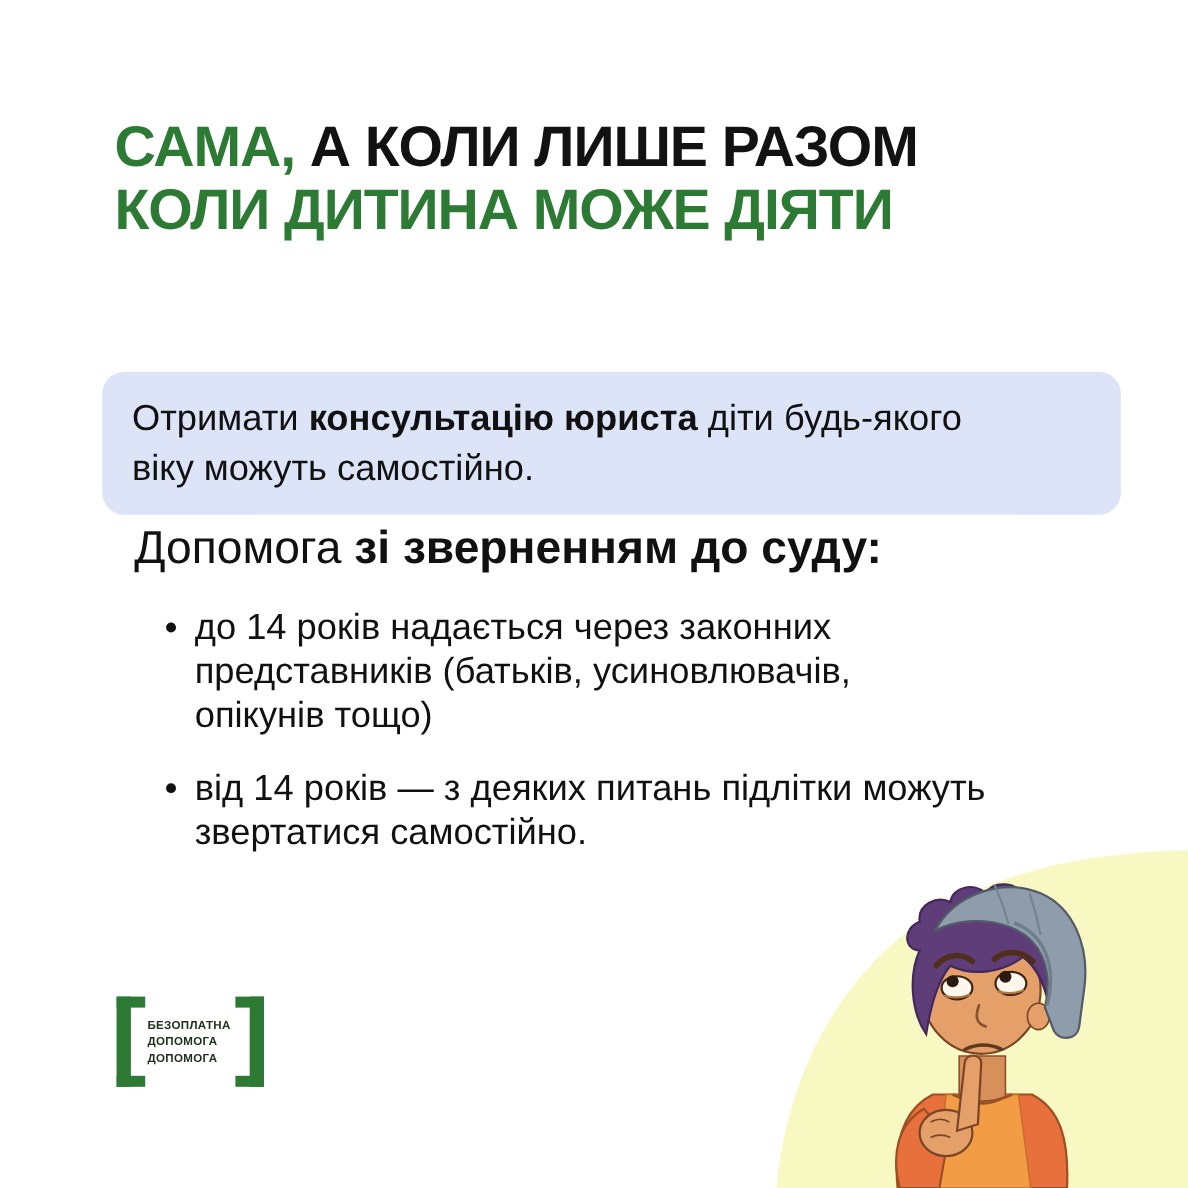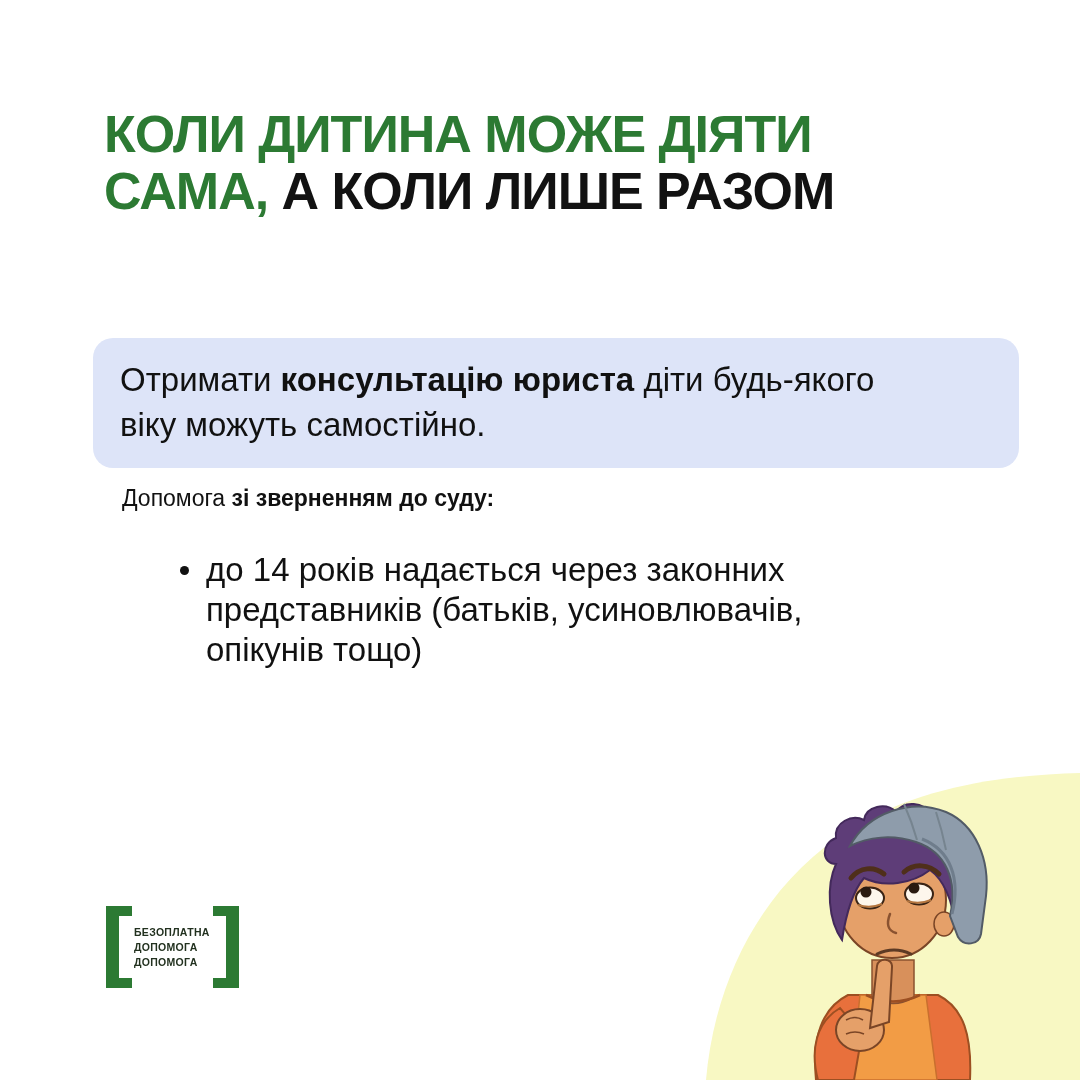--- a/index.html
+++ b/index.html
@@ -25,38 +25,38 @@
     position:absolute;left:93px;top:338px;width:926px;box-sizing:border-box;
     background:var(--info-box-bg,#DDE4F8);
     border-radius:20px;
     padding:19px 109px 21px 27px;
     font-size:33px;line-height:45px;color:#111;
   }
   .info-box b{font-weight:bold;}
   
   .section-heading{
     position:absolute;left:122px;top:478px;width:880px;
-    font-size:23px;line-height:40px;color:#111;white-space:nowrap;
+    font-size:42px;line-height:40px;color:#111;white-space:nowrap;
   }
   .section-heading b{font-weight:bold;}
   
   .bullets{position:absolute;left:177px;top:550px;}
   .bullet-item{
     position:relative;
     font-size:33px;line-height:40px;color:#111;
     margin-bottom:26px;
   }
   .bullet-item .dot{
     position:absolute;left:-26px;top:16px;
     width:9px;height:9px;border-radius:50%;background:#111;
   }
-  .bullet-item.b1{width:680px;margin-left:29px;}
+  .bullet-item.b1{width:680px;}
   .bullet-item.b2{width:800px;}
   
-  .logo{position:absolute;left:106px;top:906px;width:89px;height:82px;padding-left:44px;}
+  .logo{position:absolute;left:106px;top:906px;width:134px;height:82px;}
   .bracket{position:absolute;top:0;width:26px;height:82px;box-sizing:border-box;}
   .bracket.left{
     left:0;
     border-left:13px solid var(--accent-green,#2C7A33);
     border-top:10px solid var(--accent-green,#2C7A33);
     border-bottom:10px solid var(--accent-green,#2C7A33);
   }
   .bracket.right{
     right:0;
     border-right:13px solid var(--accent-green,#2C7A33);
@@ -72,39 +72,43 @@
   
   .illustration{position:absolute;left:700px;top:768px;width:380px;height:312px;}
 </style>
 </head>
 <body>
 
 <div id="canvas">
 
   <div class="title">
     <div class="line">
-      <span class="green">КОЛИ ДИТИНА МОЖЕ ДІЯТИ</span>
+      <span class="green">САМА,</span><span class="dark"> А КОЛИ ЛИШЕ РАЗОМ</span>
     </div>
     <div class="line">
-      <span class="green">САМА,</span><span class="dark"> А КОЛИ ЛИШЕ РАЗОМ</span>
+      <span class="green">КОЛИ ДИТИНА МОЖЕ ДІЯТИ</span>
     </div>
   </div>
 
   <div class="info-box">
     <span>Отримати </span><b>консультацію юриста</b><span> діти будь-якого віку можуть самостійно.</span>
   </div>
 
   <div class="section-heading">
     <span>Допомога </span><b>зі зверненням до суду:</b>
   </div>
 
   <div class="bullets">
     <div class="bullet-item b1">
       <span class="dot"></span>
       <span>до 14 років надається через законних представників (батьків, усиновлювачів, опікунів тощо)</span>
+    </div>
+    <div class="bullet-item b2">
+      <span class="dot"></span>
+      <span>від 14 років — з деяких питань підлітки можуть звертатися самостійно.</span>
     </div>
   </div>
 
   <div class="logo">
     <span class="bracket left"></span>
     <div class="logo-text">
       <span>БЕЗОПЛАТНА</span>
       <span>ДОПОМОГА</span>
       <span>ДОПОМОГА</span>
     </div>

